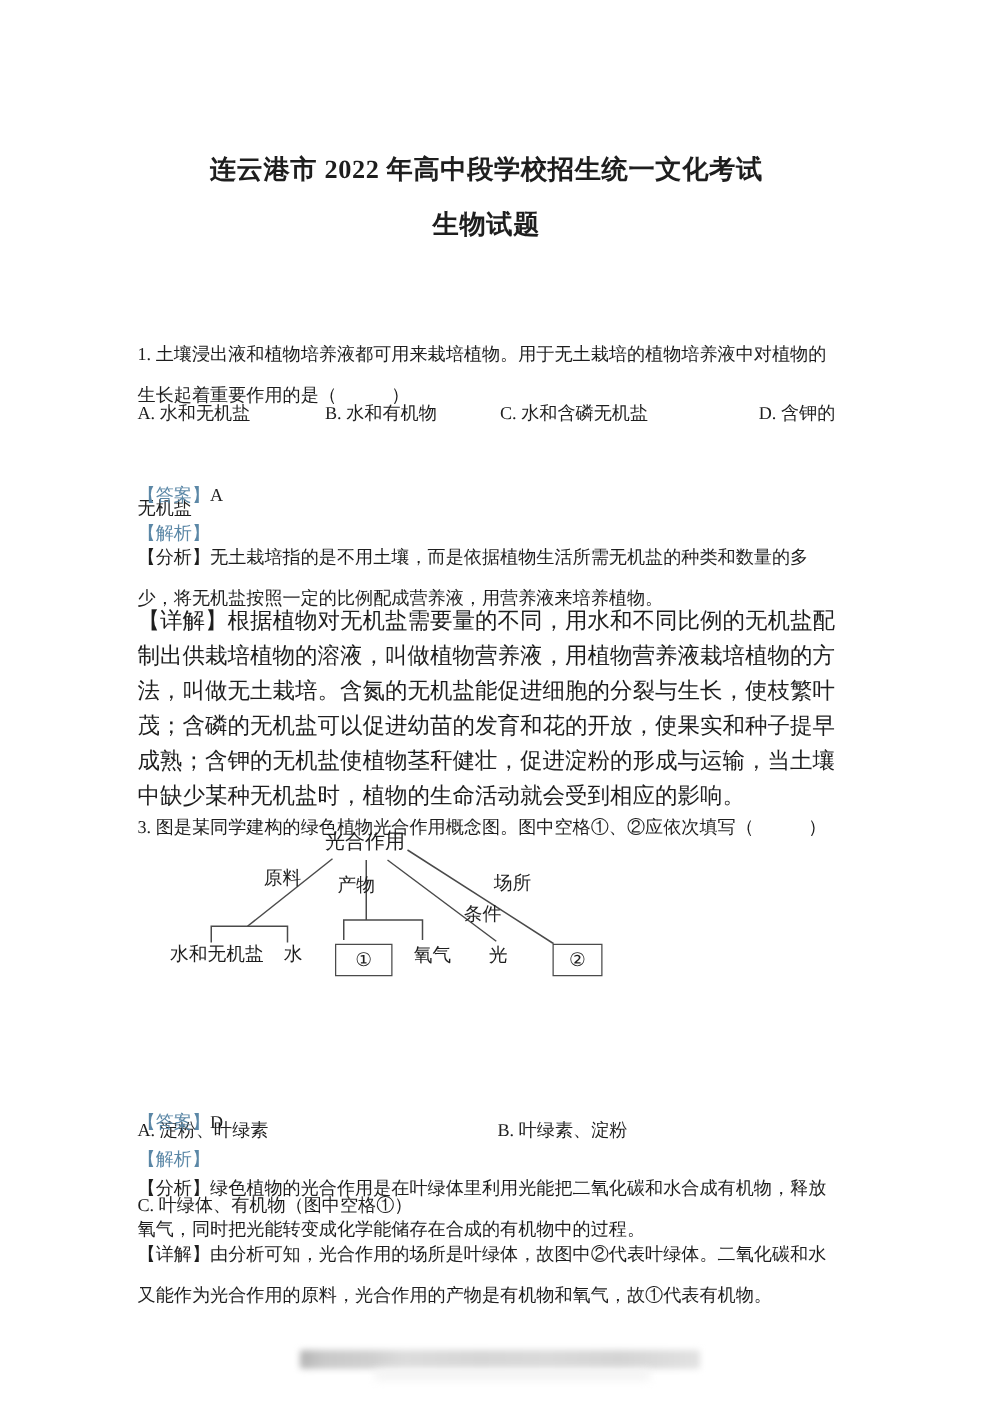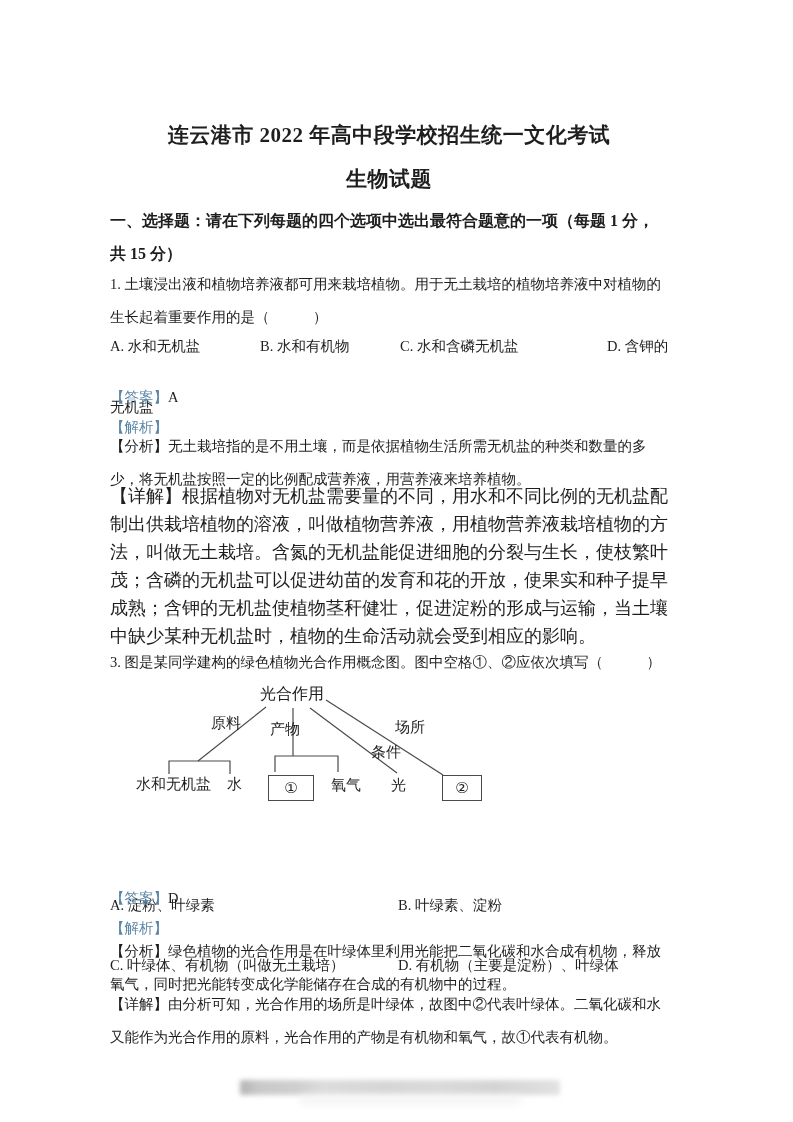--- a/index.html
+++ b/index.html
@@ -11,21 +11,21 @@
   .blk{position:absolute;left:0;width:558px;}
   .title{font-size:21px;font-weight:700;text-align:center;line-height:30px;letter-spacing:.5px;}
   .section{font-size:16px;font-weight:700;line-height:33px;}
   .para{font-size:14.5px;line-height:33px;}
   .para-sm{font-size:18px;line-height:28px;}
   .ansline{font-size:14.5px;line-height:30px;}
   .blue{color:#5b87a6;}
   .optrow{position:relative;height:33px;font-size:14.5px;line-height:33px;}
   .opt{position:absolute;top:0;white-space:nowrap;}
   
-  .diagram{position:absolute;left:0;top:652px;width:470px;height:128px;font-size:15px;}
+  .diagram{position:absolute;left:0;top:632px;width:470px;height:128px;font-size:15px;}
   .diagram svg{position:absolute;left:0;top:0;}
   .dg-label{position:absolute;white-space:nowrap;line-height:17px;}
   .dg-root{font-size:16px;}
   .dg-box{
     position:absolute;border:1px solid #4a4a4a;background:#fff;
     display:flex;align-items:center;justify-content:center;
     font-family:"DejaVu Sans","Liberation Sans",sans-serif;font-size:15px;
   }
   
   .watermark{
@@ -39,25 +39,24 @@
   }
 </style>
 </head>
 <body>
 
 <div class="page">
   <div class="content">
 
     <div class="blk title" style="top:92px">连云港市 2022 年高中段学校招生统一文化考试</div>
     <div class="blk title" style="top:136px">生物试题</div>
-    <div class="blk section" style="top:176px">一、选择题：请在下列每题的四个选项中选出最符合题意的一项（每题 1 分，共 15 分）</div>
 
     <div class="blk para" style="top:240px">1. 土壤浸出液和植物培养液都可用来栽培植物。用于无土栽培的植物培养液中对植物的生长起着重要作用的是（　　　）</div>
 
-    <div class="blk optrow" style="top:302px">
+    <div class="blk optrow" style="top:287px">
       <span class="opt" style="left:0">A. 水和无机盐</span>
       <span class="opt" style="left:150px">B. 水和有机物</span>
       <span class="opt" style="left:290px">C. 水和含磷无机盐</span>
       <span class="opt" style="left:497px">D. 含钾的</span>
     </div>
     <div class="blk optrow" style="top:330px">
       <span class="opt" style="left:0">无机盐</span>
     </div>
 
     <div class="blk ansline" style="top:354px">
@@ -97,22 +96,21 @@
       <span class="dg-label" style="left:221px;top:97px">氧气</span>
       <span class="dg-label" style="left:281px;top:97px">光</span>
       <span class="dg-box" style="left:332px;top:95px;width:38px;height:24px">②</span>
     </div>
 
     <div class="blk optrow" style="top:795px">
       <span class="opt" style="left:0">A. 淀粉、叶绿素</span>
       <span class="opt" style="left:288px">B. 叶绿素、淀粉</span>
     </div>
     <div class="blk optrow" style="top:822px">
-      <span class="opt" style="left:0">C. 叶绿体、有机物（叫做无土栽培）</span>
-      <span class="opt" style="left:288px">D. 有机物（主要是淀粉）、叶绿体</span>
+      <span class="opt" style="left:0">C. 叶绿体、有机物（图中空格①）</span>
     </div>
 
     <div class="blk ansline" style="top:855px">
       <span class="blue">【答案】</span><span>D</span>
     </div>
     <div class="blk ansline" style="top:885px">
       <span class="blue">【解析】</span>
     </div>
     <div class="blk para" style="top:907px">
       <span>【分析】</span><span>绿色植物的光合作用是在叶绿体里利用光能把二氧化碳和水合成有机物，释放氧气，同时把光能转变成化学能储存在合成的有机物中的过程。</span>

